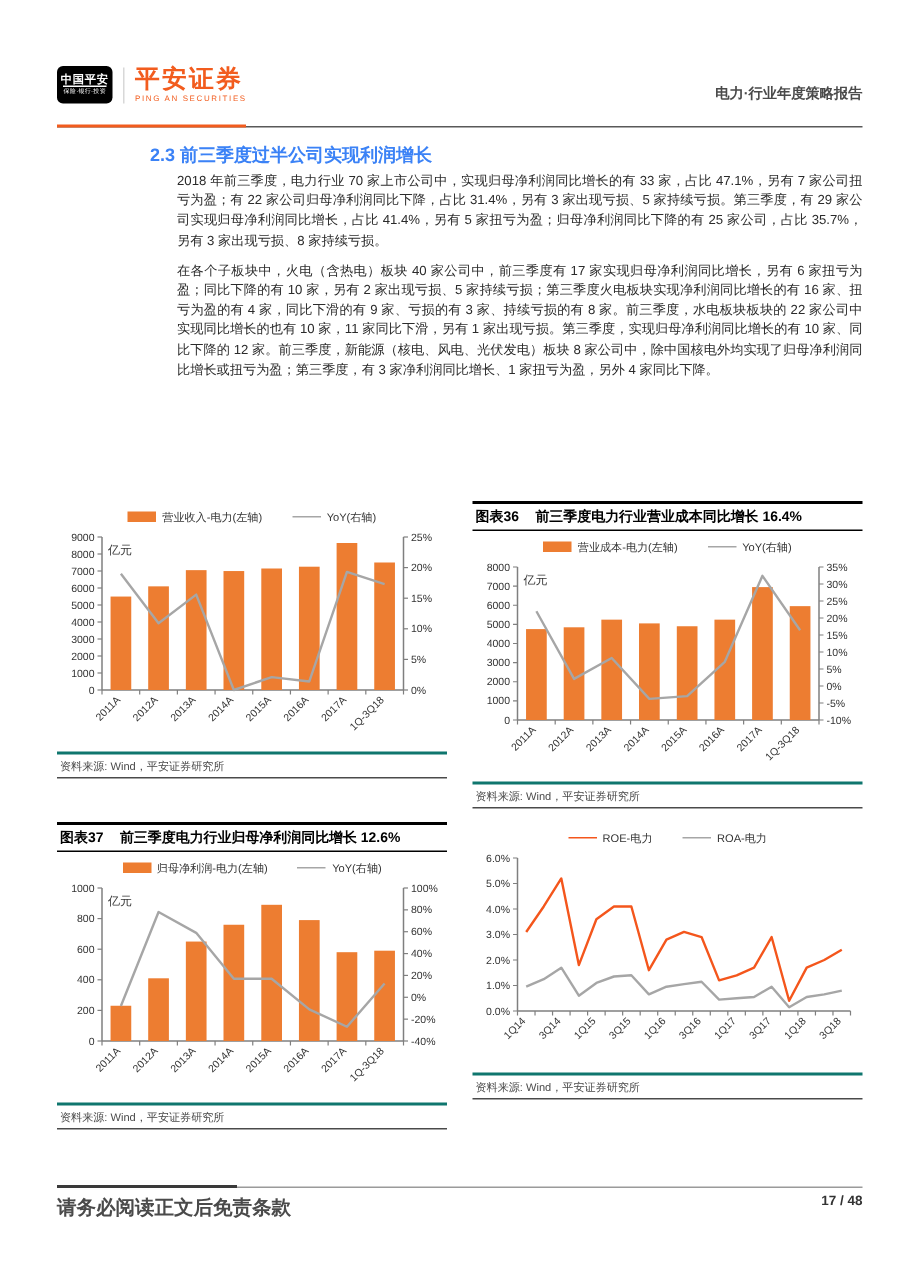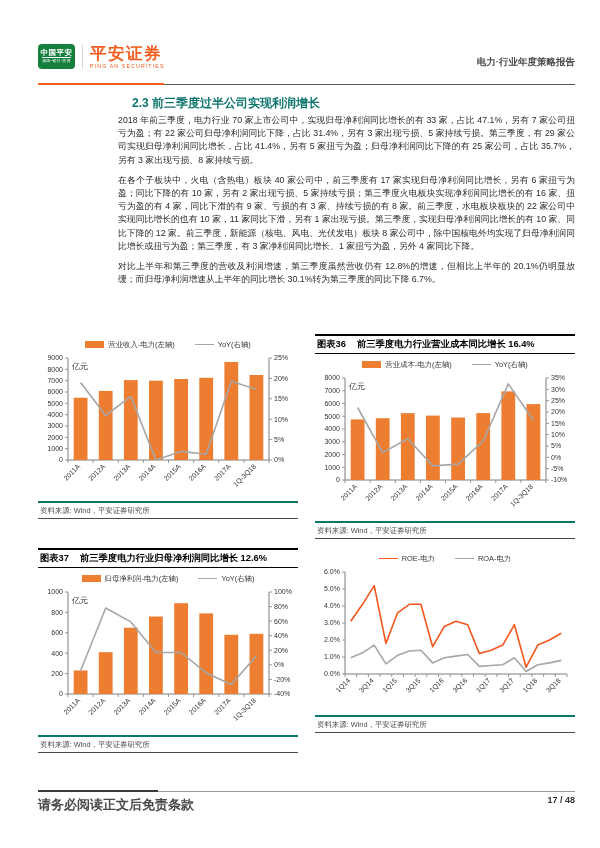--- a/index.html
+++ b/index.html
@@ -2,33 +2,33 @@
 <html><head>
 <meta charset="utf-8">
 <style>
   html,body{margin:0;padding:0;background:#fff;}
   body{width:600px;height:848px;position:relative;font-family:"Liberation Sans","DejaVu Sans",sans-serif;color:#262626;overflow:hidden;}
   .page{position:absolute;inset:0;background:#fff;}
 
   
   .header{position:absolute;left:38px;right:25px;top:44px;height:38px;}
   .logo-row{display:flex;align-items:center;gap:7px;}
-  .badge{width:37px;height:25px;background:#15803d;border-radius:4px;color:#fff;display:flex;flex-direction:column;align-items:center;justify-content:center;}
+  .badge{width:37px;height:25px;background:#000000;border-radius:4px;color:#fff;display:flex;flex-direction:column;align-items:center;justify-content:center;}
   .badge-cn{font-size:7.5px;font-weight:bold;letter-spacing:.5px;line-height:8px;}
   .badge-sub{font-size:4px;border-top:.5px solid #fff;padding-top:1px;letter-spacing:.2px;line-height:4.5px;}
   .logo-divider{width:1px;height:24px;background:#d8d8d8;}
   .brand-block{display:flex;flex-direction:column;}
   .brand{color:#F25C1E;font-size:16.5px;font-weight:bold;letter-spacing:1.5px;line-height:17px;}
   .brand-sub{color:#F25C1E;font-size:5.3px;letter-spacing:1.1px;margin-top:1px;}
   .report-type{position:absolute;right:0;top:12px;font-size:9.5px;font-weight:bold;color:#4a4a4a;}
   .header-rule{position:absolute;left:38px;right:25px;top:84px;height:1px;background:#595959;}
   .header-rule::before{content:'';position:absolute;left:0;top:-1.5px;width:126px;height:2.5px;background:#F25C1E;}
 
   
-  .section-title{position:absolute;left:132px;top:95px;font-size:12px;font-weight:bold;color:#0f766e;}
+  .section-title{position:absolute;left:100px;top:95px;font-size:12px;font-weight:bold;color:#3b82f6;}
   .body-text{position:absolute;left:118px;top:114px;width:457px;}
   .body-text p{margin:0 0 7px 0;font-size:8.8px;line-height:13.2px;text-align:justify;color:#2b2b2b;}
 
   
   .figures{position:absolute;left:38px;top:334px;width:537px;display:grid;grid-template-columns:1fr 1fr;column-gap:17px;row-gap:9px;}
   .figure{display:flex;flex-direction:column;}
   .fig-head{border-top:2.2px solid #000;border-bottom:1px solid #000;padding:3px 2px;display:flex;gap:11px;font-size:9.3px;font-weight:bold;color:#000;line-height:11px;}
   .legend{height:13px;display:flex;justify-content:center;align-items:center;gap:20px;margin-top:4px;font-size:7.4px;color:#333;}
   .lg-item{display:flex;align-items:center;gap:4px;}
   .lg-bar{display:inline-block;width:19px;height:7px;}
@@ -60,21 +60,20 @@
       </div>
     </div>
     <div class="report-type">电力·行业年度策略报告</div>
   </div>
   <div class="header-rule"></div>
 
   <div class="section-title">2.3 前三季度过半公司实现利润增长</div>
   <div class="body-text">
     <p>2018 年前三季度，电力行业 70 家上市公司中，实现归母净利润同比增长的有 33 家，占比 47.1%，另有 7 家公司扭亏为盈；有 22 家公司归母净利润同比下降，占比 31.4%，另有 3 家出现亏损、5 家持续亏损。第三季度，有 29 家公司实现归母净利润同比增长，占比 41.4%，另有 5 家扭亏为盈；归母净利润同比下降的有 25 家公司，占比 35.7%，另有 3 家出现亏损、8 家持续亏损。</p>
     <p>在各个子板块中，火电（含热电）板块 40 家公司中，前三季度有 17 家实现归母净利润同比增长，另有 6 家扭亏为盈；同比下降的有 10 家，另有 2 家出现亏损、5 家持续亏损；第三季度火电板块实现净利润同比增长的有 16 家、扭亏为盈的有 4 家，同比下滑的有 9 家、亏损的有 3 家、持续亏损的有 8 家。前三季度，水电板块板块的 22 家公司中实现同比增长的也有 10 家，11 家同比下滑，另有 1 家出现亏损。第三季度，实现归母净利润同比增长的有 10 家、同比下降的 12 家。前三季度，新能源（核电、风电、光伏发电）板块 8 家公司中，除中国核电外均实现了归母净利润同比增长或扭亏为盈；第三季度，有 3 家净利润同比增长、1 家扭亏为盈，另外 4 家同比下降。</p>
-    <p>对比上半年和第三季度的营收及利润增速，第三季度虽然营收仍有 12.8%的增速，但相比上半年的 20.1%仍明显放缓；而归母净利润增速从上半年的同比增长 30.1%转为第三季度的同比下降 6.7%。</p>
   </div>
 
   <div class="figures">
 
     <div class="figure">
       <div class="legend">
           <span class="lg-item">
             <span class="lg-bar" style="background: rgb(237, 125, 49);"></span>
             <span>营业收入-电力(左轴)</span>
           </span>

